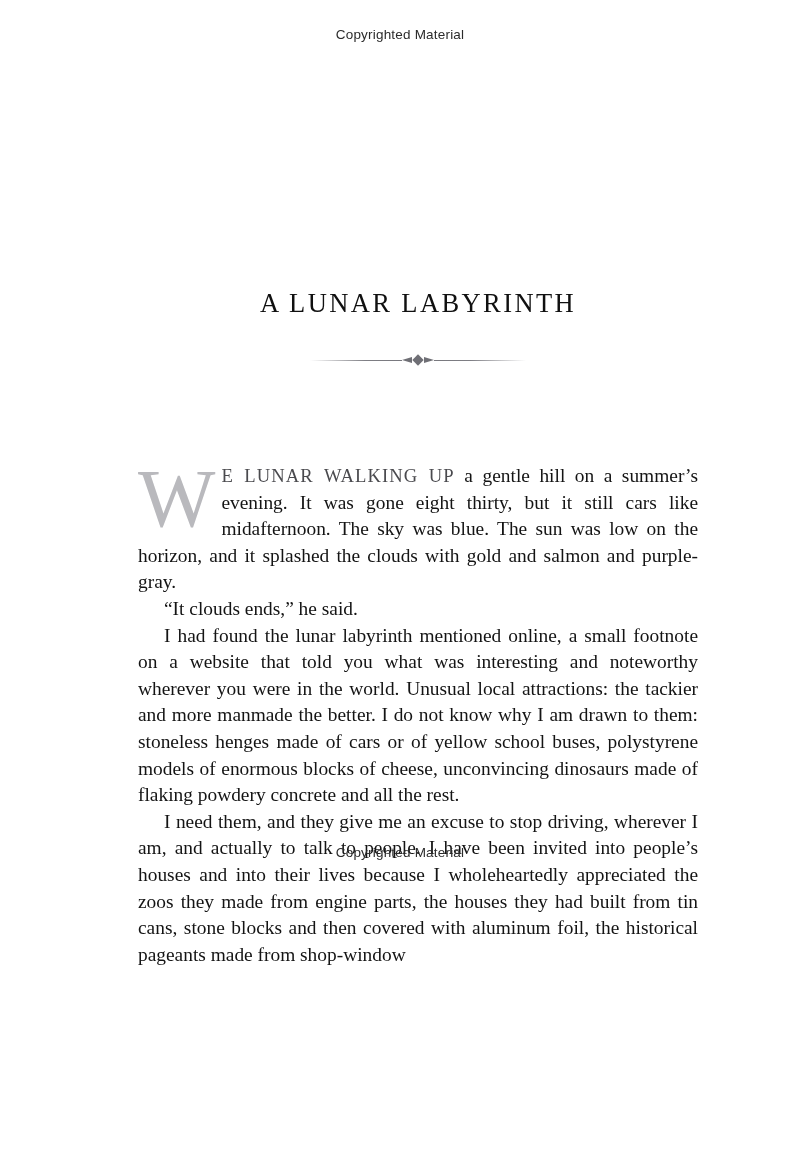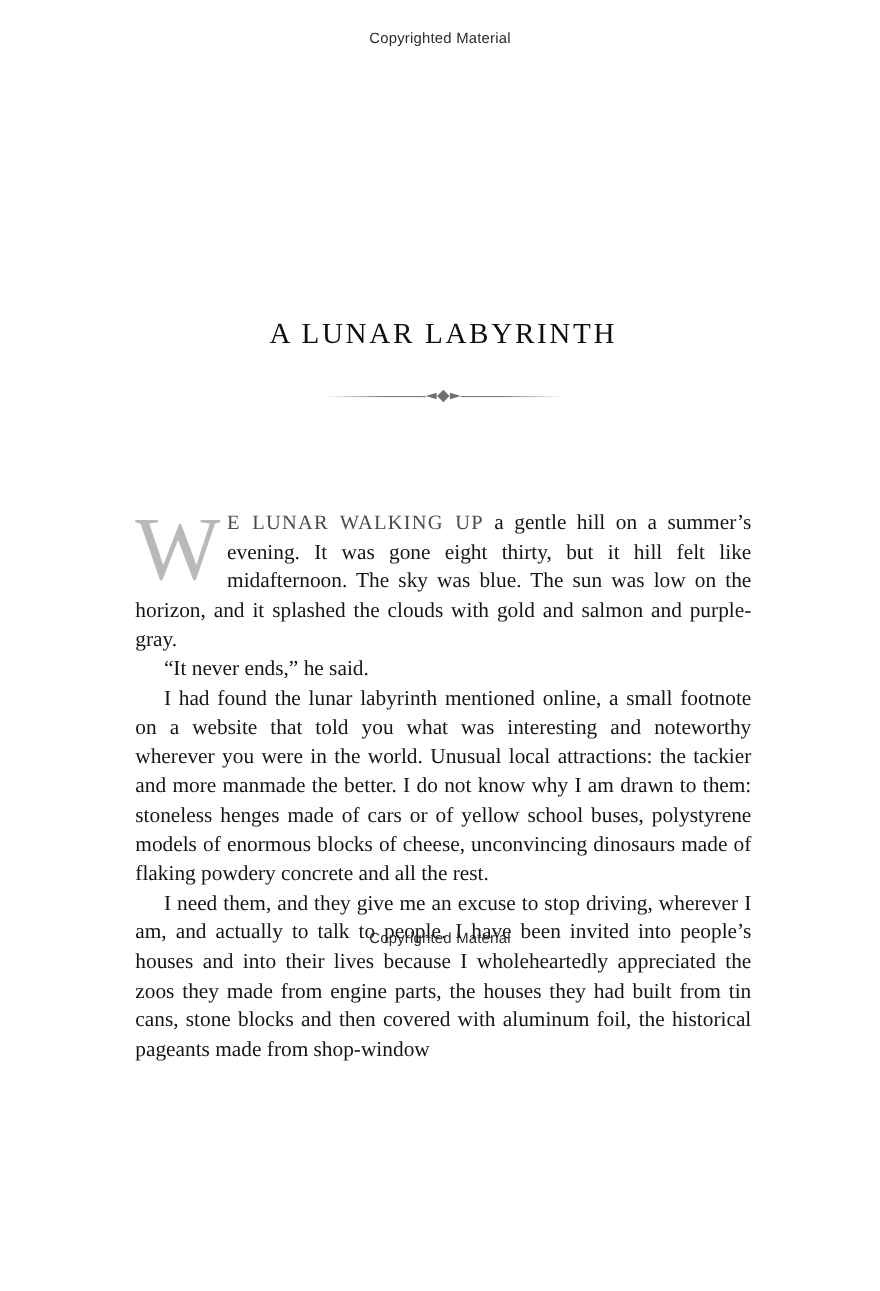--- a/index.html
+++ b/index.html
@@ -29,21 +29,21 @@
     font-family: "Liberation Sans", sans-serif;
     font-size: 13.5px;
     letter-spacing: 0.2px;
     color: #2b2b2b;
   }
   .watermark-top { top: 27px; }
   .watermark-bottom { bottom: 26px; }
 
   .content {
     position: absolute;
-    left: 123px;
+    left: 138px;
     top: 0;
     width: 560px;
   }
 
   .chapter-title {
     text-align: center;
     margin-top: 288px;
     font-family: "Liberation Serif", serif;
     font-size: 26.5px;
     letter-spacing: 2.4px;
@@ -146,22 +146,22 @@
 
     <div class="ornament">
       <span class="rule"></span>
       <span class="rule right"></span>
       <span class="tip left"></span>
       <span class="tip right-tip"></span>
       <span class="diamond"></span>
     </div>
 
     <div class="body-text">
-      <p class="first dropcap-wrap"><span class="dropcap">W</span><span class="smallcaps">E LUNAR WALKING UP</span><span> a gentle hill on a summer’s evening. It was gone eight thirty, but it hill felt like midafternoon. The sky was blue. The sun was low on the horizon, and it splashed the clouds with gold and salmon and purple-gray.</span></p>
-      <p>“It never ends,” he said.</p>
+      <p class="first dropcap-wrap"><span class="dropcap">W</span><span class="smallcaps">E LUNAR WALKING UP</span><span> a gentle hill on a summer’s evening. It was gone eight thirty, but it still cars like midafternoon. The sky was blue. The sun was low on the horizon, and it splashed the clouds with gold and salmon and purple-gray.</span></p>
+      <p>“It clouds ends,” he said.</p>
       <p>I had found the lunar labyrinth mentioned online, a small footnote on a website that told you what was interesting and noteworthy wherever you were in the world. Unusual local attractions: the tackier and more manmade the better. I do not know why I am drawn to them: stoneless henges made of cars or of yellow school buses, polystyrene models of enormous blocks of cheese, unconvincing dinosaurs made of flaking powdery concrete and all the rest.</p>
       <p>I need them, and they give me an excuse to stop driving, wherever I am, and actually to talk to people. I have been invited into people’s houses and into their lives because I wholeheartedly appreciated the zoos they made from engine parts, the houses they had built from tin cans, stone blocks and then covered with aluminum foil, the historical pageants made from shop-window</p>
     </div>
 
   </div>
 
   <div class="watermark watermark-bottom">Copyrighted Material</div>
 
 </div>
 

